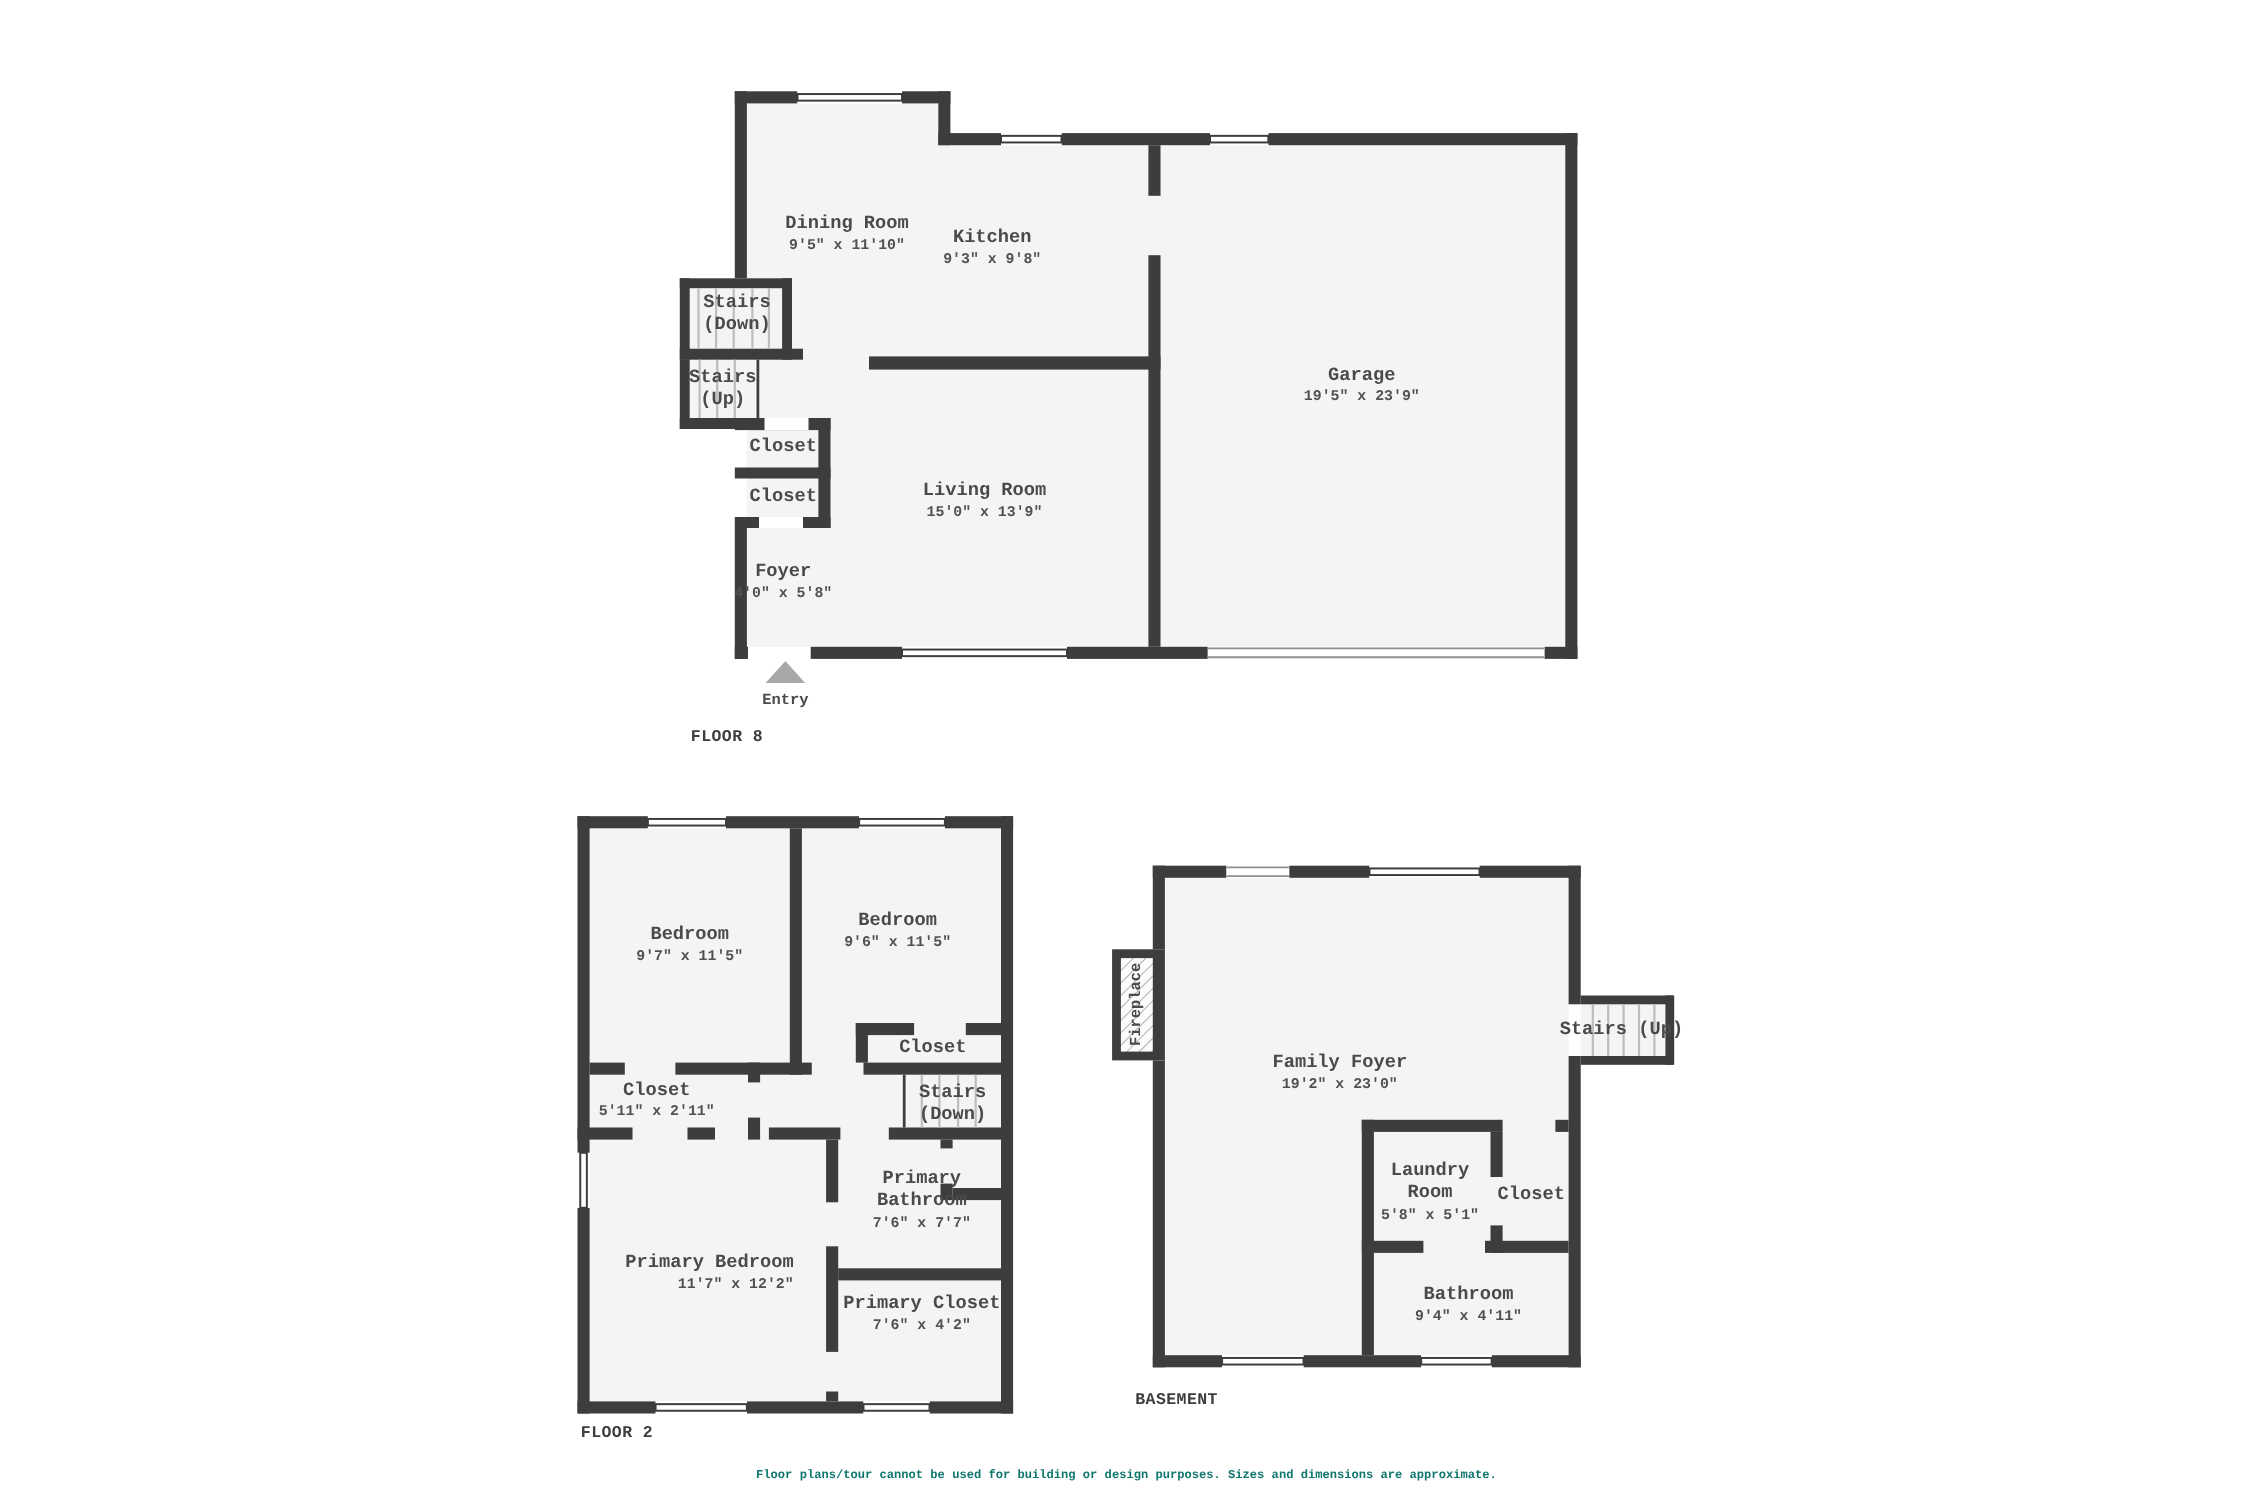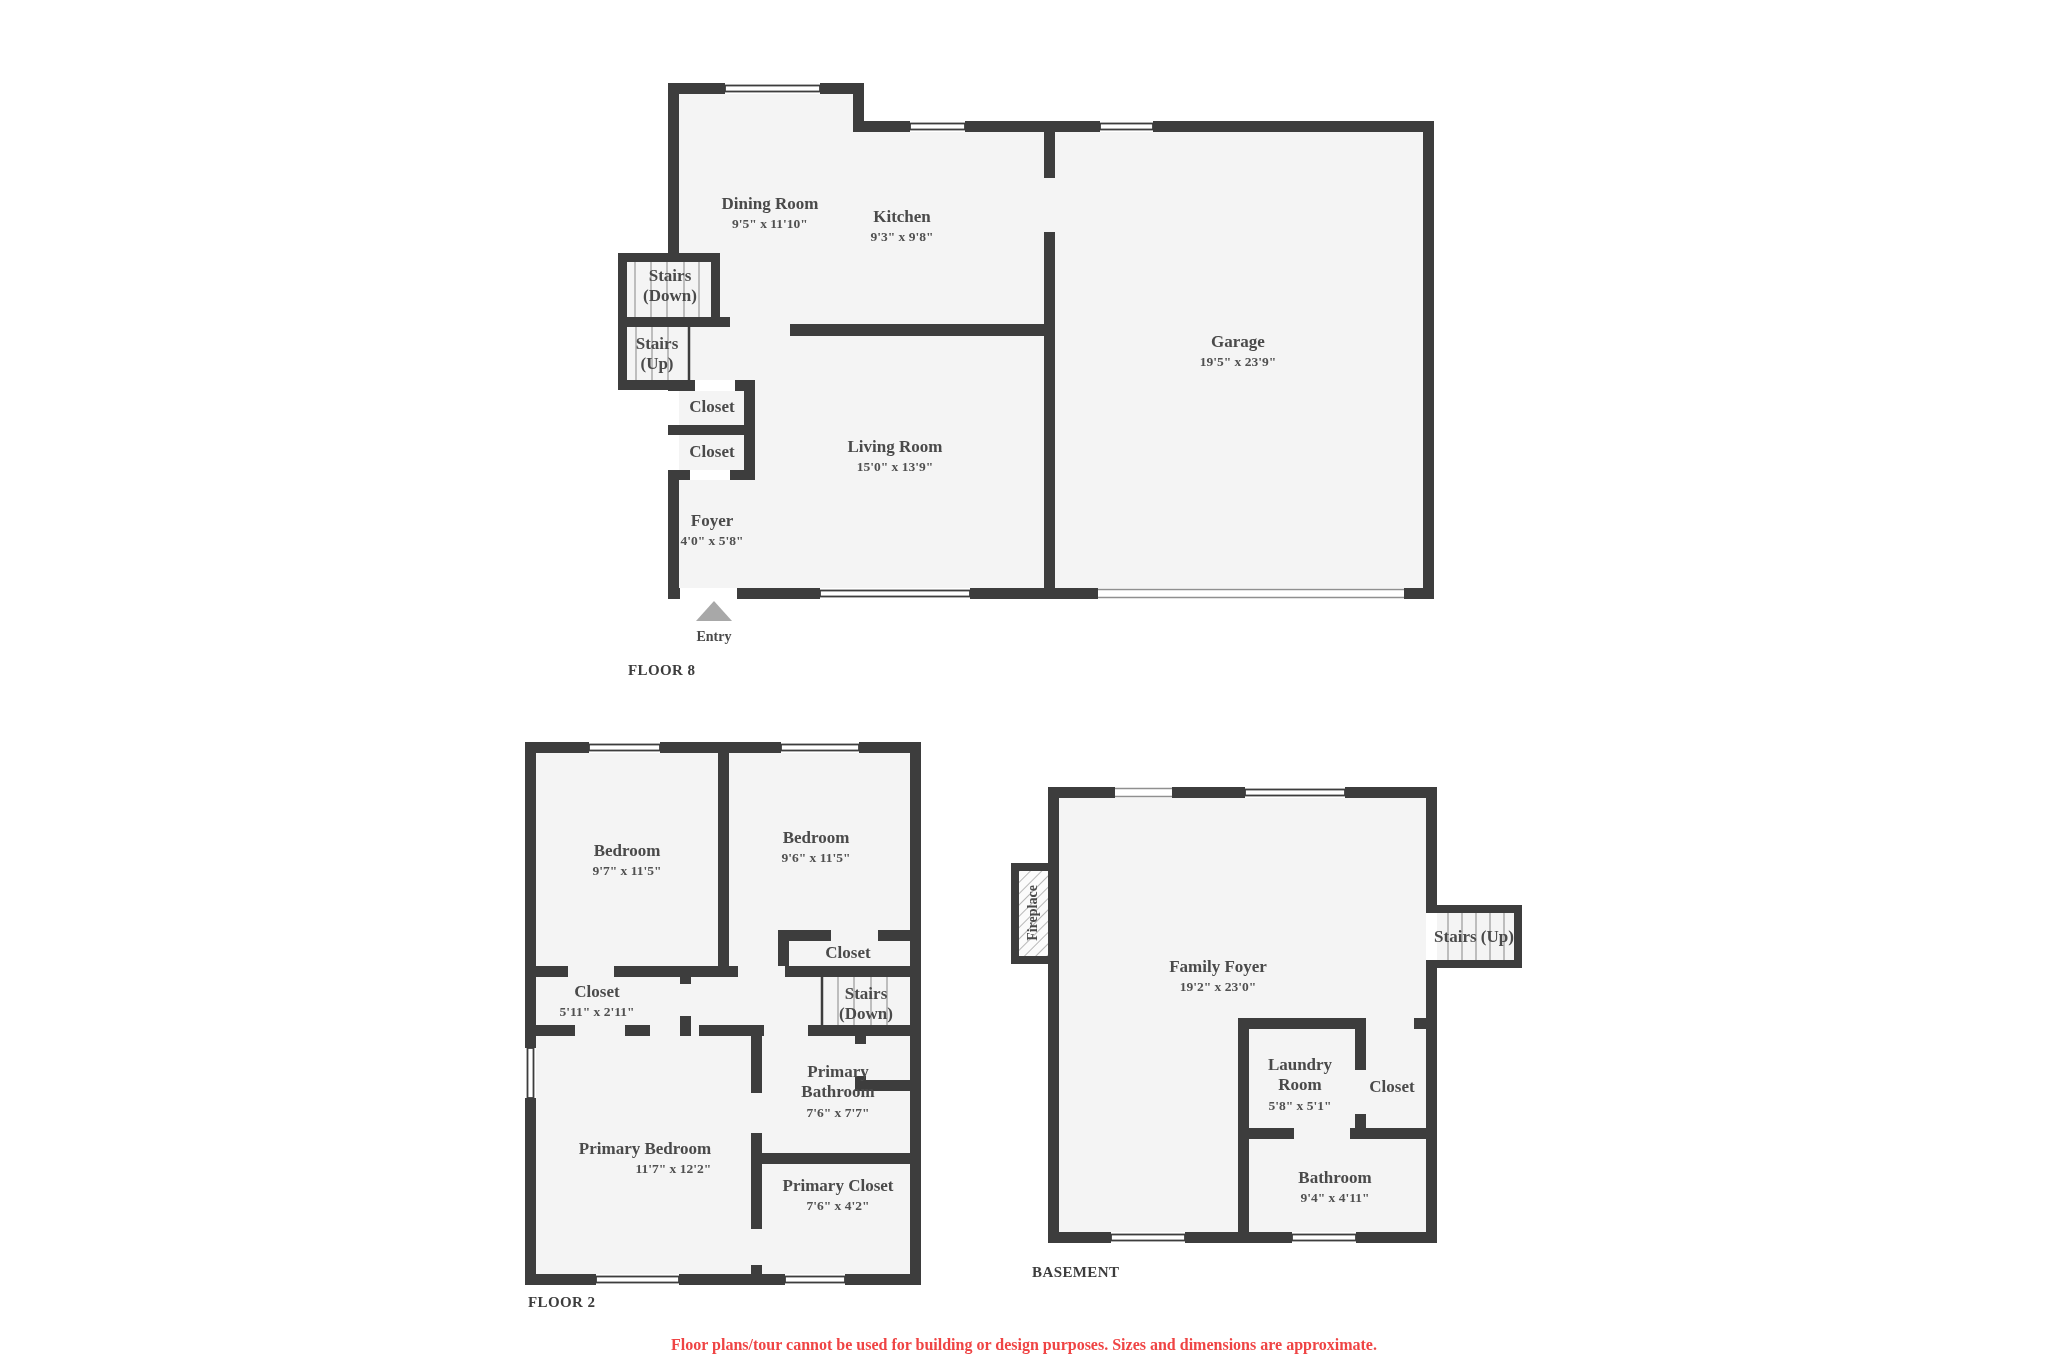--- a/index.html
+++ b/index.html
@@ -1,26 +1,26 @@
 <!DOCTYPE html>
 <html><head>
 <meta charset="utf-8">
 <style>
   html,body{margin:0;padding:0;background:#ffffff;}
   #canvas{position:relative;width:1804px;height:1365px;background:#ffffff;overflow:hidden;
-          font-family:Liberation Serif, serif;}
+          font-family:Liberation Mono, monospace;}
   svg{position:absolute;left:0;top:0;}
   .rlabel{position:absolute;transform:translateX(-50%);text-align:center;color:#4a4a4a;white-space:nowrap;z-index:5;}
   .rlabel .rname{font-size:17px;font-weight:700;line-height:1.2;}
   .rlabel .rdims{font-size:13.5px;font-weight:600;line-height:1.3;margin-top:1px;color:#515151;}
   .rlabel.wrap{white-space:normal;}
   .floor-tag{position:absolute;font-size:15px;font-weight:700;color:#3d3d3d;letter-spacing:.4px;z-index:5;}
   .entry-tag{position:absolute;transform:translateX(-50%);font-size:14px;font-weight:700;color:#4a4a4a;z-index:5;}
   .fireplace-tag{position:absolute;transform:translate(-50%,-50%) rotate(-90deg);font-size:14px;font-weight:700;color:#4a4a4a;z-index:5;}
-  .disclaimer{position:absolute;left:1024px;transform:translateX(-50%);top:1336px;font-size:16px;font-weight:700;color:#ef4444;z-index:5;white-space:nowrap;}
+  .disclaimer{position:absolute;left:1024px;transform:translateX(-50%);top:1336px;font-size:11px;font-weight:700;color:#0f766e;z-index:5;white-space:nowrap;}
 </style>
 </head>
 <body>
 
 <div id="canvas">
 
 <svg width="2048" height="1365" viewBox="0 0 2048 1365">
   <defs>
     <pattern id="hatch" width="8" height="8" patternUnits="userSpaceOnUse" patternTransform="rotate(45)">
       <rect width="8" height="8" fill="#fbfbfb"></rect>

